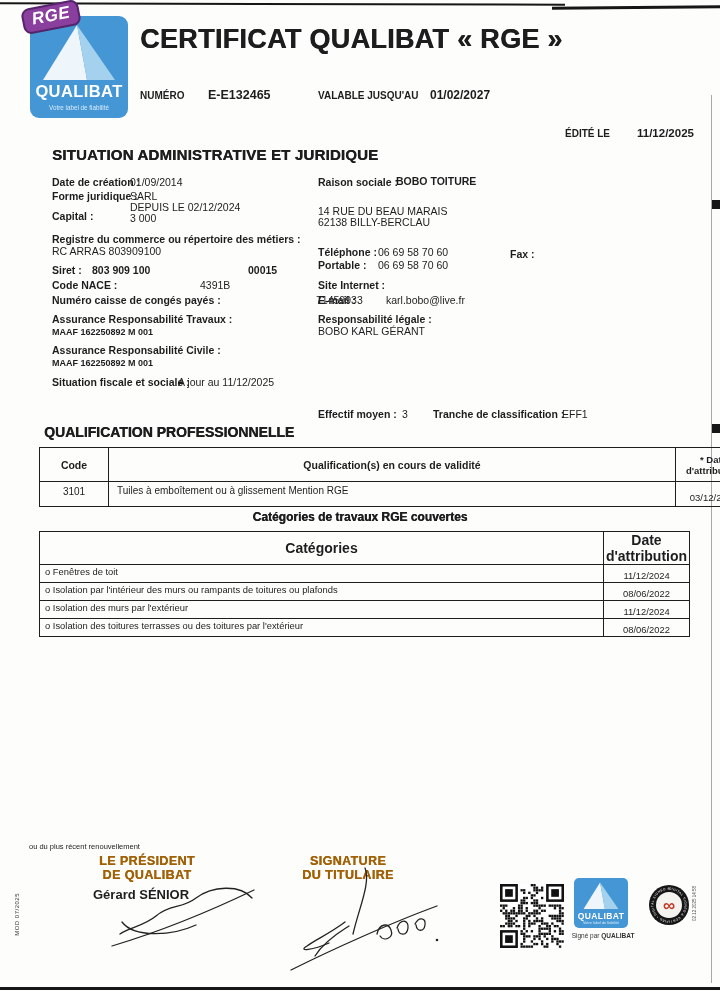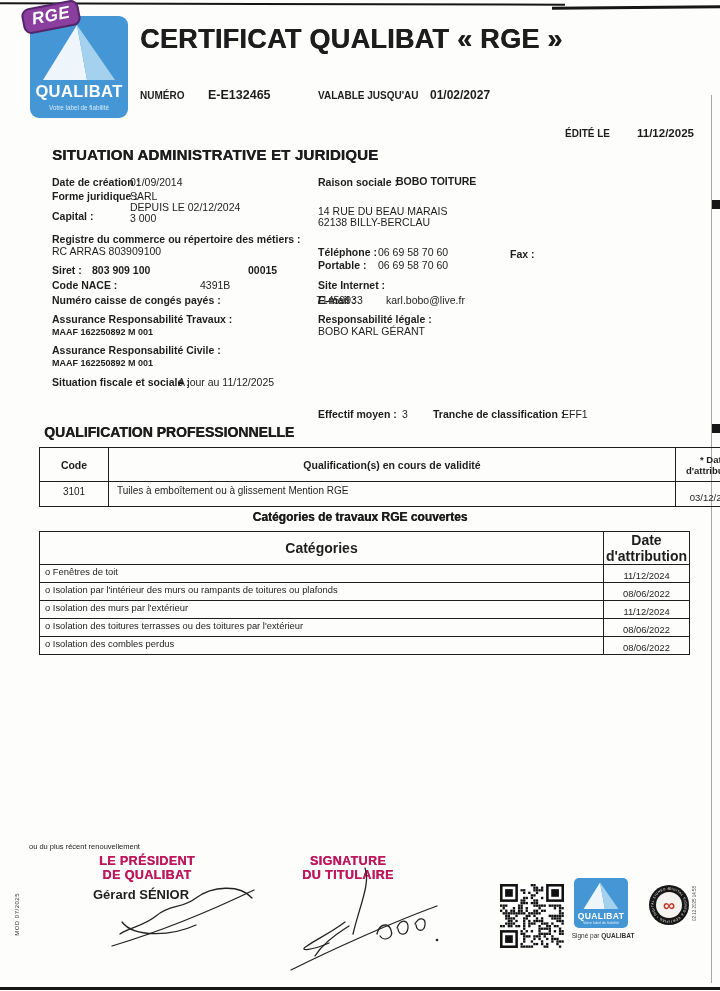--- a/index.html
+++ b/index.html
@@ -7,21 +7,21 @@
         font-family:"Liberation Sans",sans-serif;color:#1d1d1d;}
   .abs{position:absolute;}
   .nw{white-space:nowrap;}
   .lab{position:absolute;font-weight:bold;font-size:10.5px;white-space:nowrap;}
   .va{position:absolute;font-size:10.5px;white-space:nowrap;}
   .small-b{font-size:9px;font-weight:bold;}
   .title{font-size:27px;font-weight:bold;letter-spacing:.3px;text-shadow:.5px 0 0 currentColor;}
   .sec-title{font-size:15px;font-weight:bold;letter-spacing:.2px;text-shadow:.4px 0 0 currentColor;}
   .sub-title{font-size:14px;font-weight:bold;text-shadow:.4px 0 0 currentColor;}
   .cat-title{font-size:12px;font-weight:bold;text-align:center;text-shadow:.4px 0 0 currentColor;}
-  .purple-head{color:#be185d;font-weight:bold;font-size:12.5px;line-height:14px;text-align:center;
+  .purple-head{color:#a16207;font-weight:bold;font-size:12.5px;line-height:14px;text-align:center;
                letter-spacing:.4px;text-shadow:.3px 0 0 currentColor;}
   
   .qbox{position:absolute;background:#4596d4;border-radius:9px;}
   .qname{color:#fff;font-weight:bold;text-align:center;letter-spacing:.4px;}
   .qtag{color:#d5ebfa;text-align:center;}
   .rge-badge{position:absolute;transform:rotate(-11deg);background:#8a3f9e;border:2.5px solid #55246b;
              border-radius:8px;color:#fff;font-weight:bold;font-style:italic;font-size:17px;
              padding:0 8px 2px 8px;letter-spacing:.5px;}
   
   table{border-collapse:collapse;table-layout:fixed;}
@@ -175,24 +175,20 @@
     <tr style="height:18px;">
       <td class="cat-cell">o Isolation par l'intérieur des murs ou rampants de toitures ou plafonds</td>
       <td class="date-cell">08/06/2022</td>
     </tr>
     <tr style="height:18px;">
       <td class="cat-cell">o Isolation des murs par l'extérieur</td>
       <td class="date-cell">11/12/2024</td>
     </tr>
     <tr style="height:18px;">
       <td class="cat-cell">o Isolation des toitures terrasses ou des toitures par l'extérieur</td>
-      <td class="date-cell">08/06/2022</td>
-    </tr>
-    <tr style="height:18px;">
-      <td class="cat-cell">o Isolation des combles perdus</td>
       <td class="date-cell">08/06/2022</td>
     </tr>
   </tbody>
     </table>
 
   <span class="abs nw" style="left:9px;top:842px;font-size:7.5px;padding-left:20px;">ou du plus récent renouvellement</span>
 
   <span class="vtext nw" style="left:14px;top:893px;font-size:6px;letter-spacing:.5px;">MOD 07/2025</span>
 
   <div class="abs purple-head" style="left:92px;top:854px;width:110px;">

